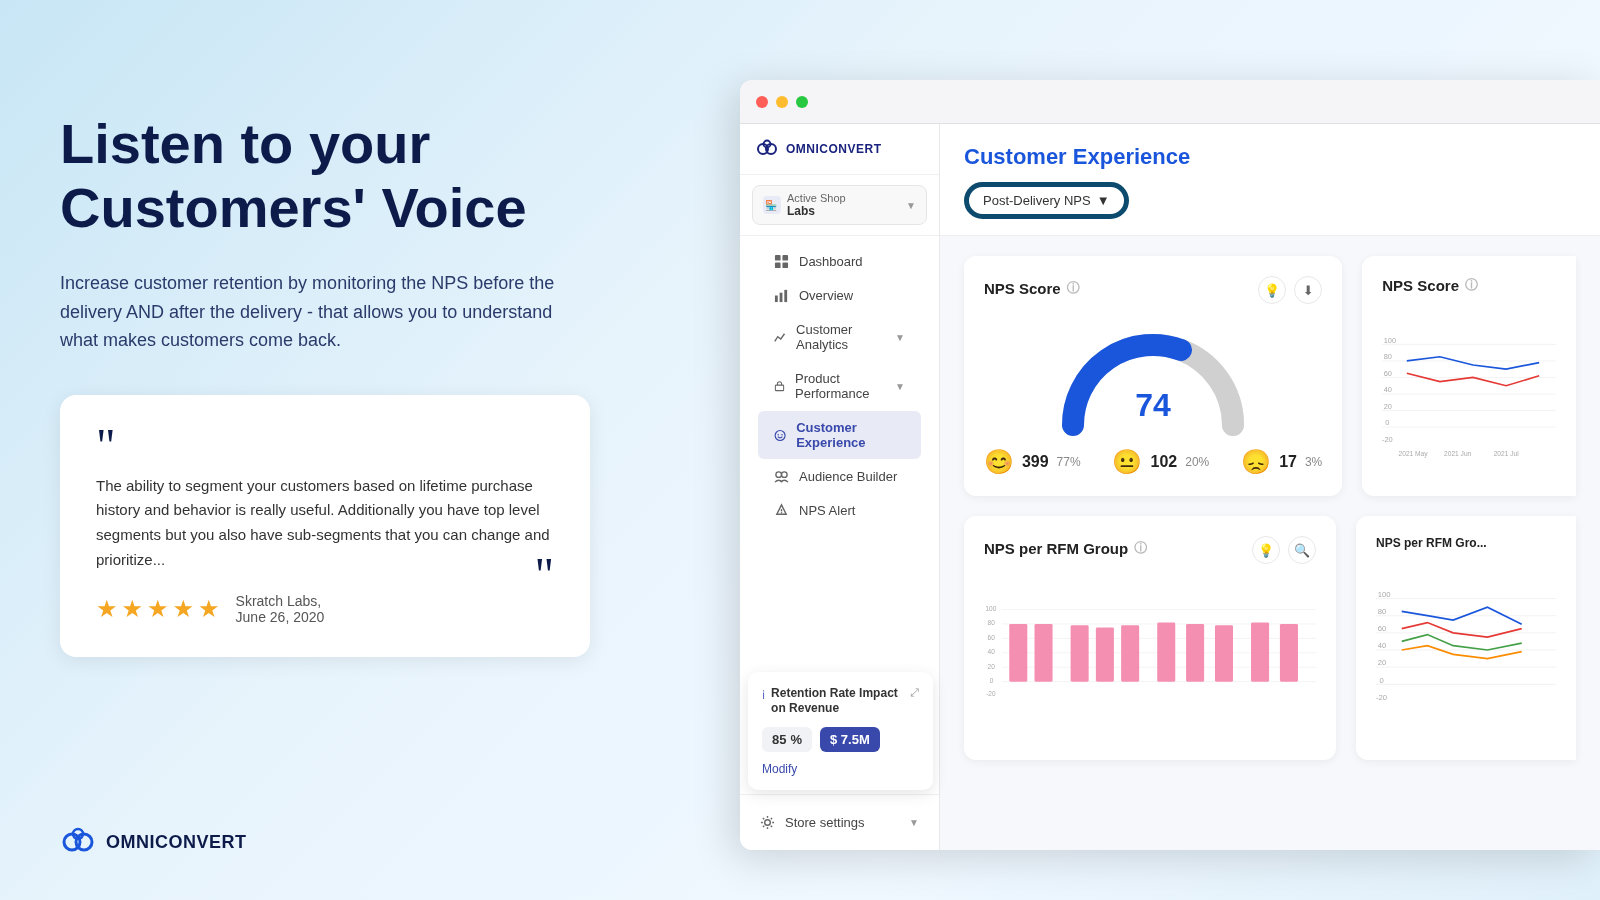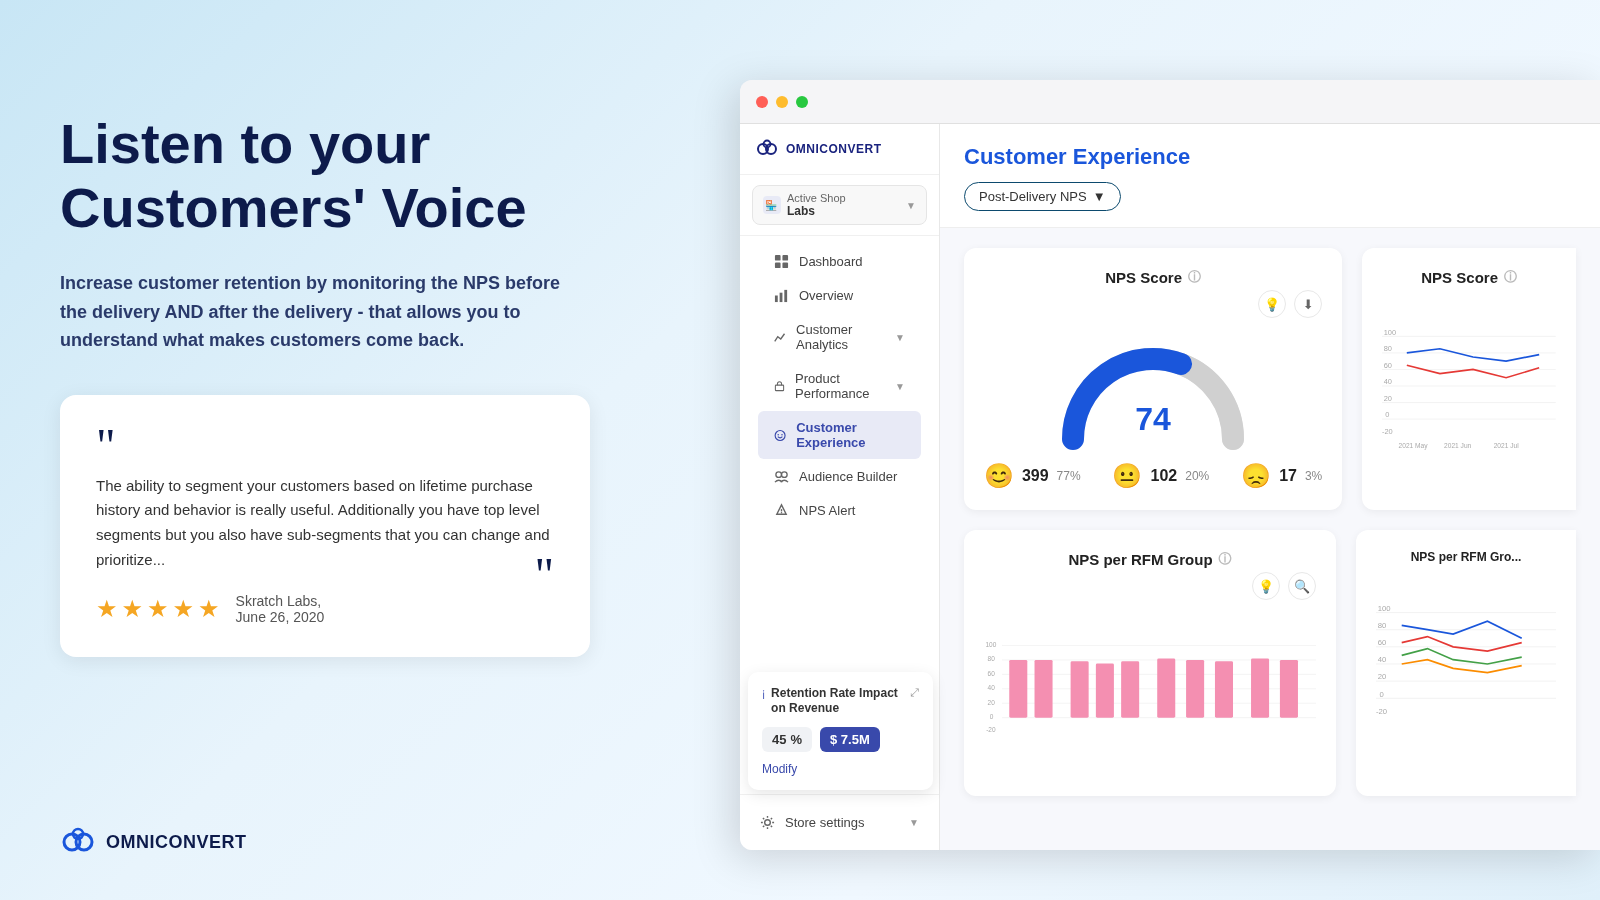--- a/index.html
+++ b/index.html
@@ -25,21 +25,20 @@
       color: #0d1b4b;
       line-height: 1.15;
       margin-bottom: 28px;
     }
     .sub-text {
       font-size: 18px;
       color: #2a3a6a;
       line-height: 1.6;
       margin-bottom: 40px;
       max-width: 520px;
-      font-weight: bold;
     }
     .quote-card {
       background: white;
       border-radius: 16px;
       padding: 32px 36px;
       box-shadow: 0 4px 20px rgba(0,0,0,0.08);
       position: relative;
       max-width: 530px;
     }
     .quote-mark-open {
@@ -321,21 +320,21 @@
     .filter-row {
       display: flex;
       gap: 10px;
       align-items: center;
     }
     .filter-btn {
       display: flex;
       align-items: center;
       gap: 6px;
       padding: 6px 14px;
-      border: 1px solid #0c4a6e;
+      border: 5px solid #0c4a6e;
       border-radius: 20px;
       background: white;
       font-size: 13px;
       color: #333;
       cursor: pointer;
     }
 
     .charts-area {
       padding: 20px 24px;
       overflow: hidden;
@@ -376,21 +375,20 @@
       align-items: center;
       justify-content: center;
       cursor: pointer;
       font-size: 13px;
       color: #666;
     }
     .chart-card-header {
       display: flex;
       align-items: center;
       margin-bottom: 16px;
-      flex-direction: column;
     }
 
     
     .gauge-container {
       display: flex;
       flex-direction: column;
       align-items: center;
     }
     .gauge-svg {
       width: 200px;
@@ -586,21 +584,21 @@
       </div>
 
       <div class="retention-widget">
         <div class="retention-header">
           <span class="info-icon">ℹ</span>
           <span class="retention-title">Retention Rate Impact on Revenue</span>
           <span class="expand-icon">⤢</span>
         </div>
         <div class="retention-values">
           <div class="retention-pct">
-            <span>45</span>
+            <span>85</span>
             <span>%</span>
           </div>
           <div class="retention-rev">$ 7.5M</div>
         </div>
         <div class="modify-link">Modify</div>
       </div>
 
       <div class="sidebar-footer">
         <div class="settings-item">
           <svg width="15" height="15" viewBox="0 0 16 16">

